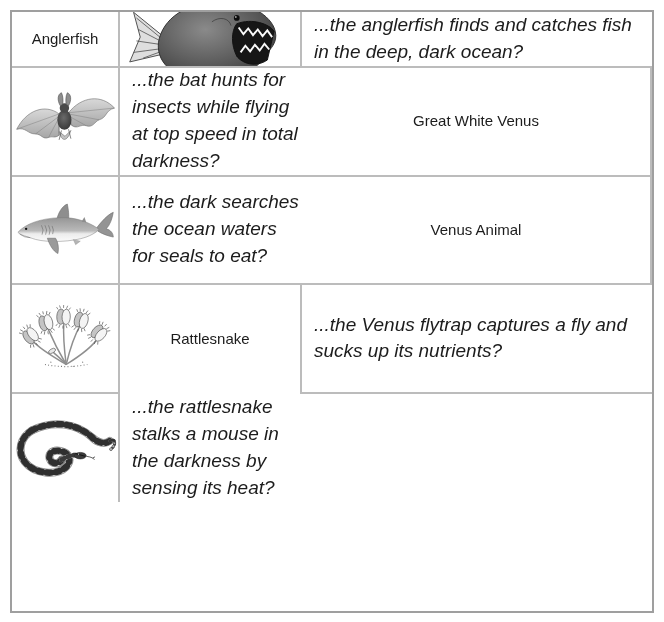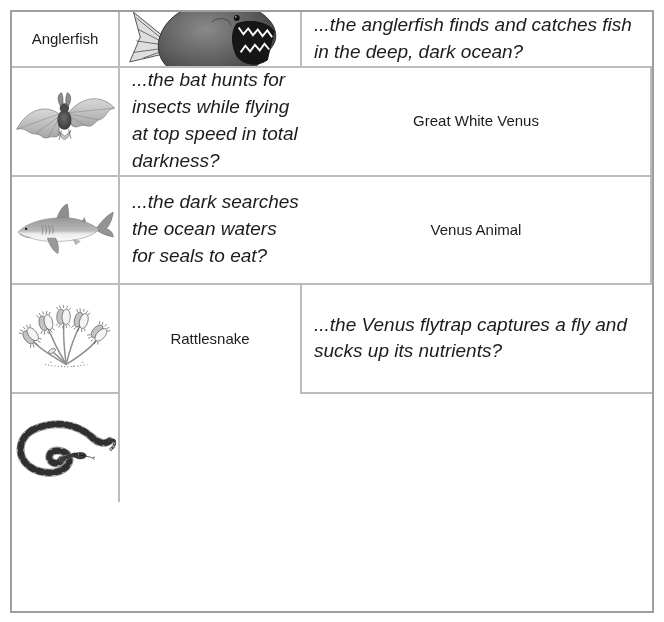--- a/index.html
+++ b/index.html
@@ -189,14 +189,17 @@
       <path d="M84,72 C94,66 102,64 108,64" stroke="#3a3a3a" stroke-width="8" fill="none" stroke-dasharray="5 6" stroke-linecap="round"></path>
       <ellipse cx="116" cy="65" rx="10" ry="5.5" fill="#3c3c3c" stroke="#222"></ellipse>
       <path d="M108,61.5 L124,66" stroke="#0f0f0f" stroke-width="1.5"></path>
       <circle cx="113" cy="62.5" r="1" fill="#cfcfcf"></circle>
       <g stroke="#222" stroke-width="1.2" fill="none">
         <path d="M126,66 q7,1 11,3"></path>
         <path d="M137,69 l4,-2 M137,69 l3,3"></path>
       </g>
     </svg>
   </div>
+  <div class="c q-cell last-col last-row">
+    <span class="q-text">...the rattlesnake stalks a mouse in the darkness by sensing its heat?</span>
+  </div>
 
 </div>
 
 </body></html>

